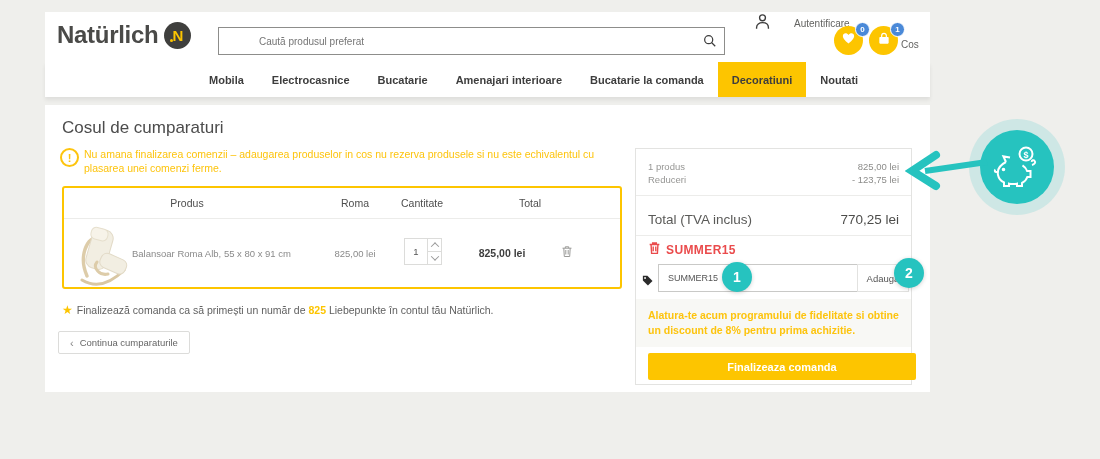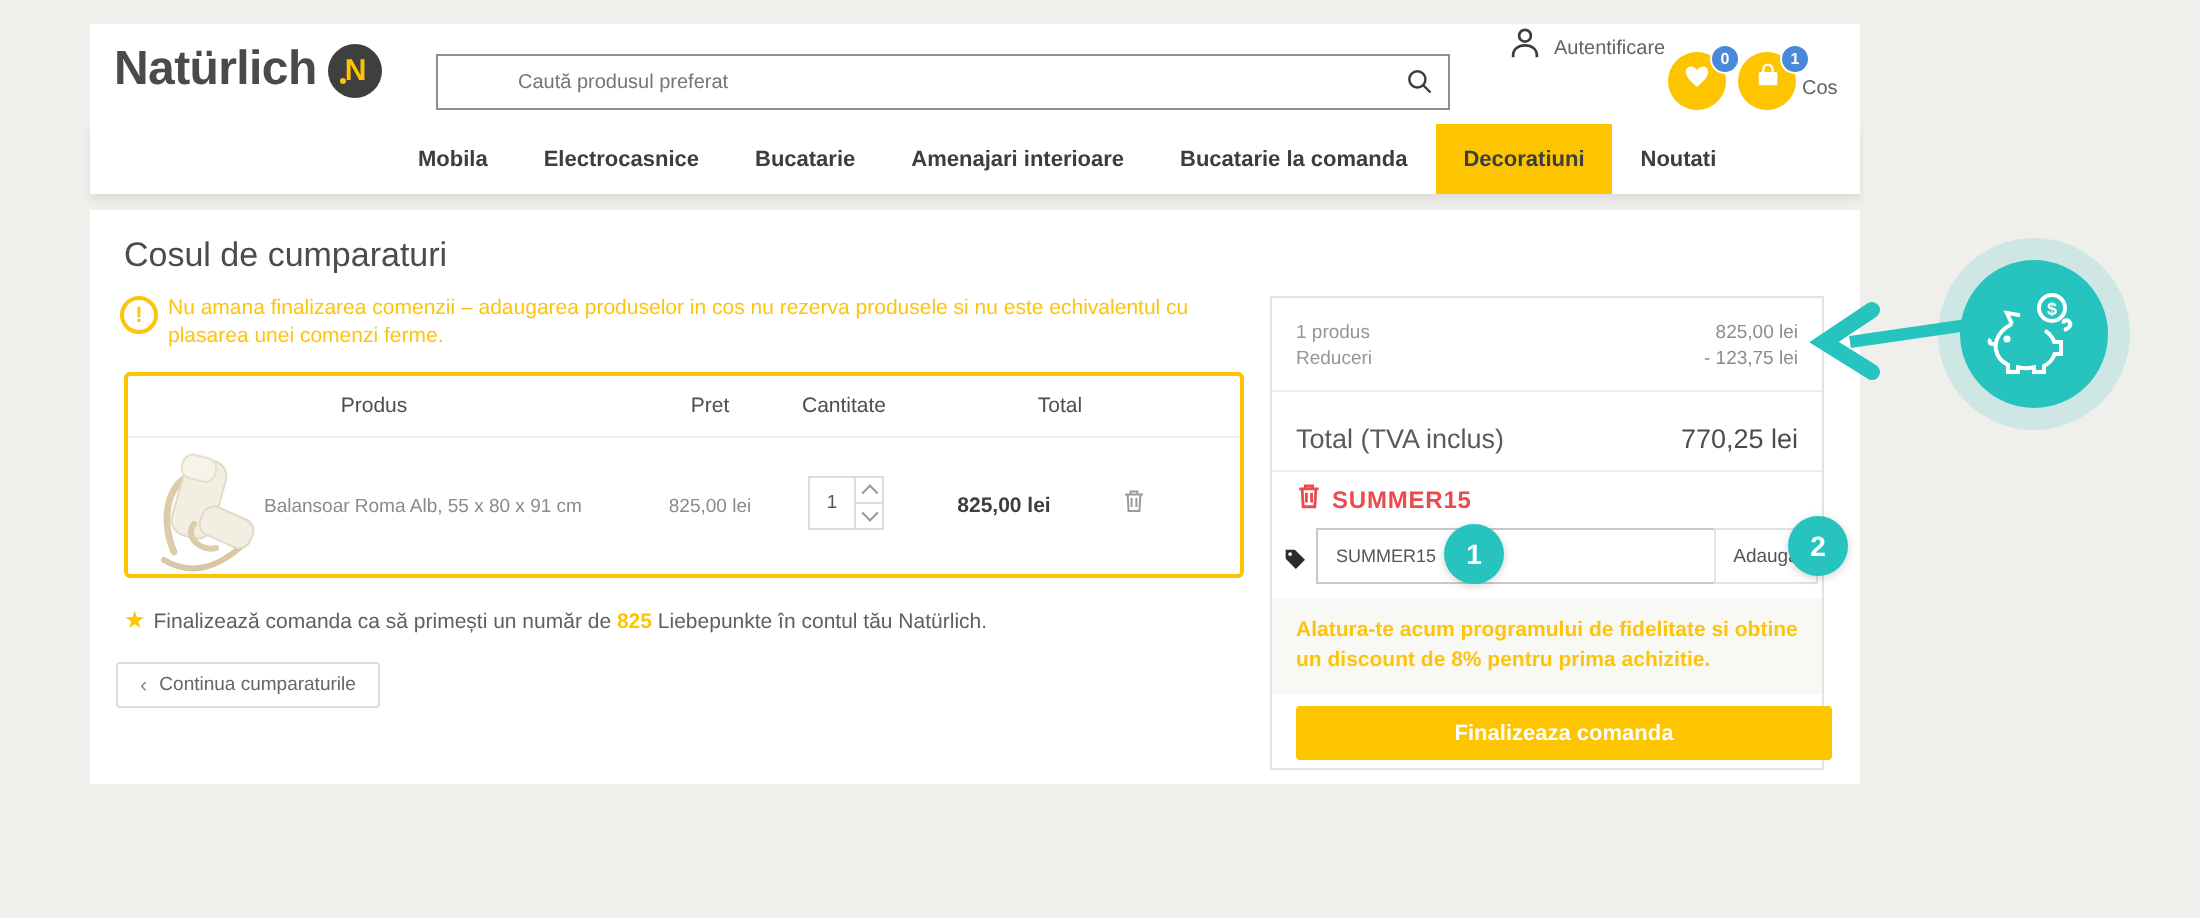--- a/index.html
+++ b/index.html
@@ -9,21 +9,21 @@
   
   .header-card{left:45px;top:12px;width:885px;height:50px;border-bottom:1px solid #e9e9e7;}
   .brand{position:absolute;left:12px;top:9px;display:flex;align-items:center;gap:6px;}
   .brand-name{font-size:24px;font-weight:800;color:#4a4a48;letter-spacing:-0.3px;}
   .brand-circle{position:relative;width:27px;height:27px;border-radius:50%;background:#3f3f3d;color:#fdc500;
     font-weight:800;font-size:15px;display:flex;align-items:center;justify-content:center;}
   .brand-dot{position:absolute;left:6px;bottom:7px;width:3px;height:3px;border-radius:50%;background:#fdc500;}
   .search-wrap{position:absolute;left:173px;top:15px;width:505px;height:26px;border:1px solid #8d8d8b;background:#fff;display:flex;align-items:center;}
   .search-wrap input{flex:1;border:none;outline:none;font-size:10px;color:#555;padding:0 8px;font-family:"Liberation Sans",sans-serif;background:transparent;margin-left:32px;}
   .search-btn{width:28px;height:100%;display:flex;align-items:center;justify-content:center;cursor:pointer;}
-  .account{position:absolute;left:708px;top:0;display:flex;align-items:center;gap:5px;cursor:pointer;}
+  .account{position:absolute;left:708px;top:0;display:flex;align-items:center;gap:22px;cursor:pointer;}
   .account-label{font-size:10px;color:#636361;}
   .icon-bubble{position:absolute;width:29px;height:29px;border-radius:50%;background:#fdc500;display:flex;align-items:center;justify-content:center;cursor:pointer;}
   .bubble-heart{left:789px;top:14px;}
   .bubble-cart{left:824px;top:14px;}
   .count-badge{position:absolute;width:13px;height:13px;border-radius:50%;background:#4a89d8;color:#fff;font-size:8px;font-weight:700;
     display:flex;align-items:center;justify-content:center;border:1px solid #fff;}
   .badge-heart{left:810px;top:10px;}
   .badge-cart{left:845px;top:10px;}
   .cart-label{position:absolute;left:856px;top:27px;font-size:10px;color:#636361;}
 
@@ -162,21 +162,21 @@
 
   <div class="card main-card">
     <div class="page-title">Cosul de cumparaturi</div>
 
     <div class="warn-icon">!</div>
     <div class="warn-text">Nu amana finalizarea comenzii – adaugarea produselor in cos nu rezerva produsele si nu este echivalentul cu plasarea unei comenzi ferme.</div>
 
     <div class="cart-table">
       <div class="tbl-header">
         <span class="th th1">Produs</span>
-        <span class="th th2">Pret</span>
+        <span class="th th2">Roma</span>
         <span class="th th3">Cantitate</span>
         <span class="th th4">Total</span>
       </div>
 
       <div>
         <span class="prod-img">
           <svg width="60" height="62" viewBox="0 0 60 62">
             <path d="M10 56 Q30 68 52 46" fill="none" stroke="#d9c7a3" stroke-width="3" stroke-linecap="round"></path>
             <path d="M15 52 C7 34 13 12 29 13" fill="none" stroke="#ddcca9" stroke-width="3.4" stroke-linecap="round"></path>
             <rect x="17" y="5" width="21" height="40" rx="8" fill="#f2eee2" stroke="#e2dac7" stroke-width="1" transform="rotate(16 27 25)"></rect>

